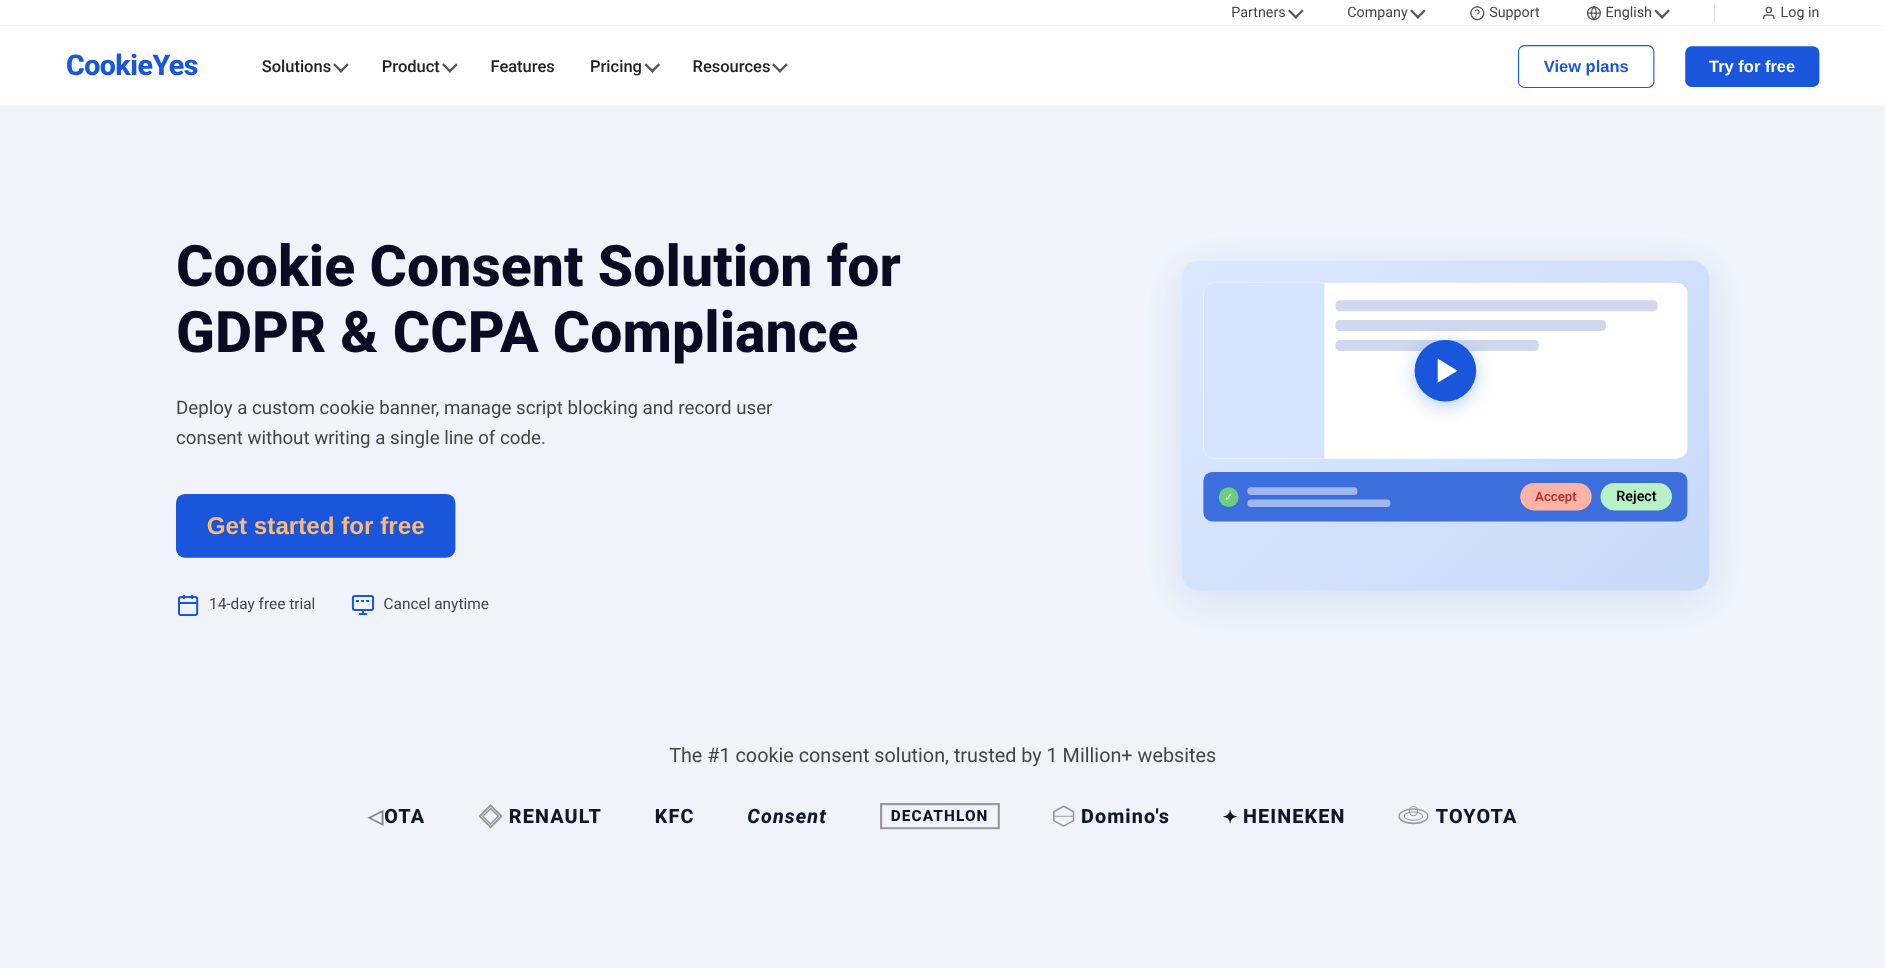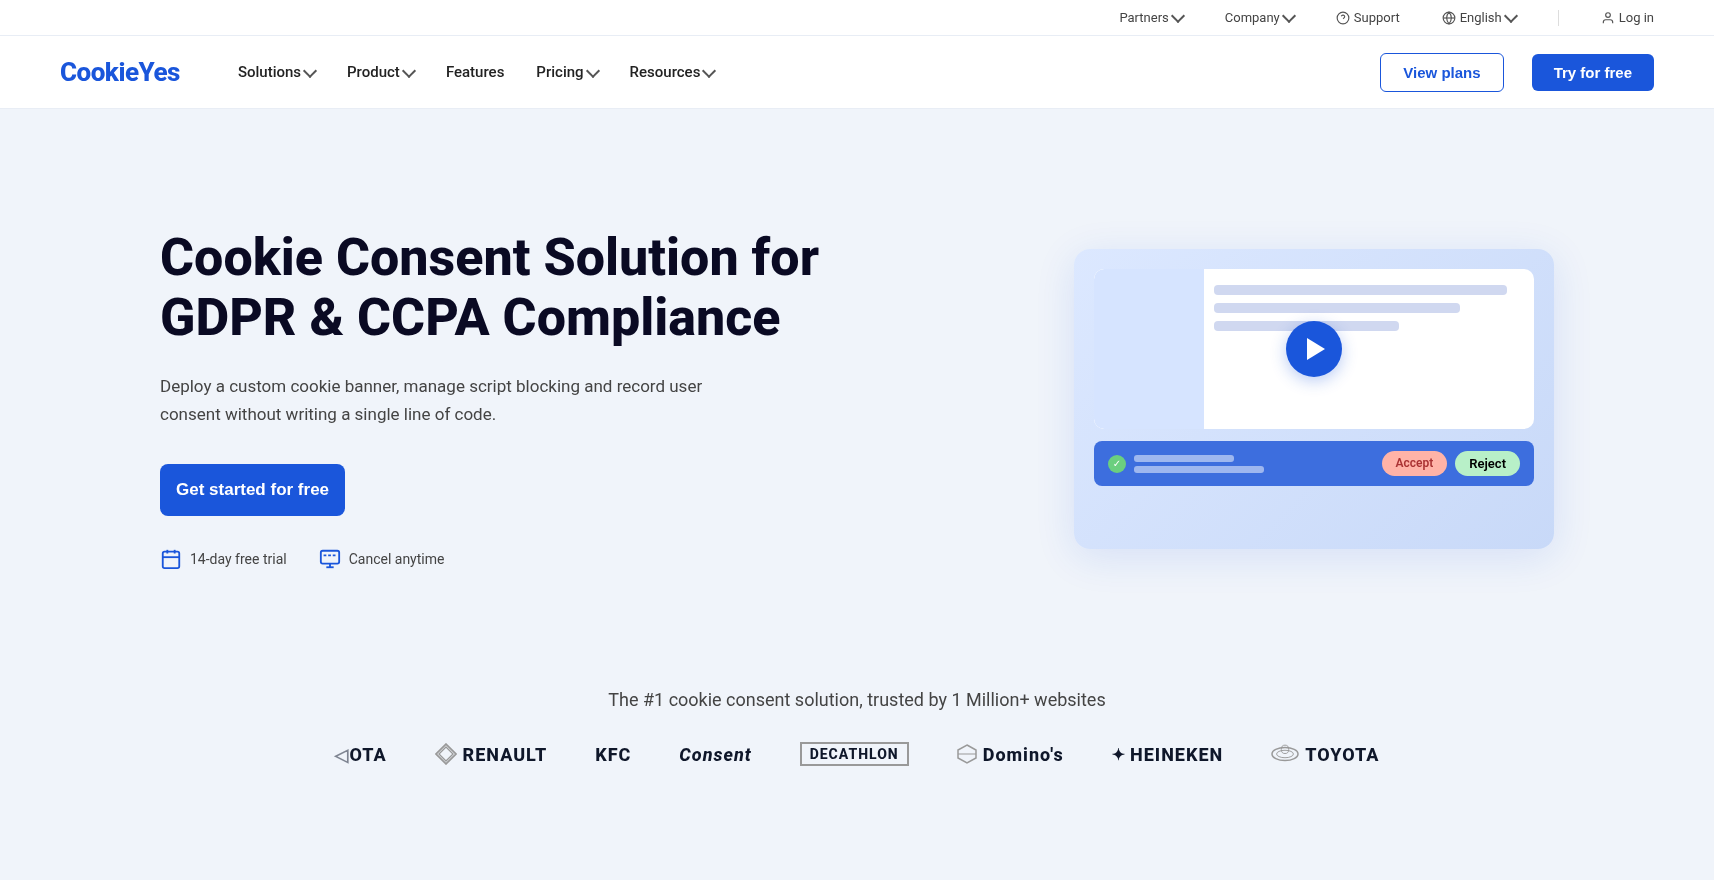--- a/index.html
+++ b/index.html
@@ -10,21 +10,21 @@
       width: 1714px;
       min-height: 880px;
       overflow-x: hidden;
     }
 
     
     .top-bar {
       background: #fff;
       border-bottom: 1px solid #e8edf5;
       padding: 0 60px;
-      height: 36px;
+      height: 24px;
       display: flex;
       align-items: center;
       justify-content: flex-end;
       gap: 42px;
     }
     .top-bar-item {
       display: flex;
       align-items: center;
       gap: 4px;
       font-size: 13px;
@@ -131,24 +131,24 @@
       margin-bottom: 24px;
     }
     .hero-subtitle {
       font-size: 17px;
       color: #444;
       line-height: 1.65;
       margin-bottom: 36px;
       max-width: 560px;
     }
     .btn-get-started {
-      padding: 16px 16px;
+      padding: 16px 28px;
       border-radius: 8px;
-      color: #ffffff;
-      font-size: 17px;
+      color: #fdba74;
+      font-size: 22px;
       font-weight: 700;
       background: #1a56db;
       border: none;
       cursor: pointer;
       display: inline-block;
       margin-bottom: 24px;
     }
     .hero-badges {
       display: flex;
       align-items: center;

